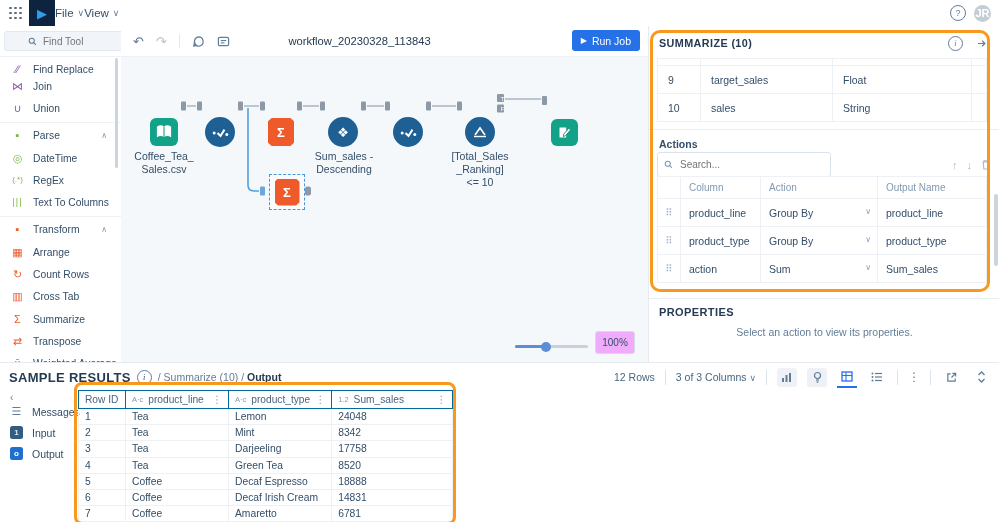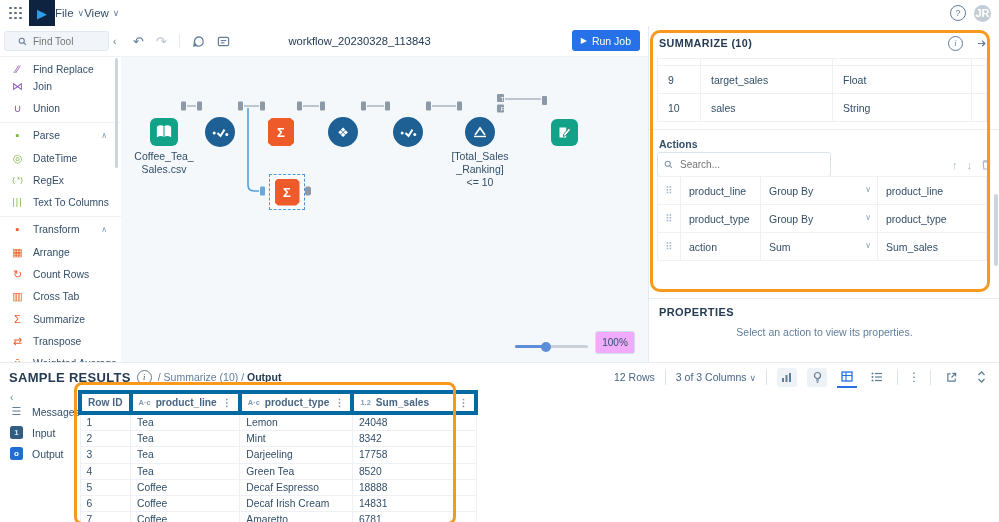--- a/index.html
+++ b/index.html
@@ -17,21 +17,21 @@
   .chev{font-size:9px;color:#627d98;}
   .topbar-right{margin-left:auto;display:flex;align-items:center;gap:8px;margin-right:8px;}
   .circ-q{width:14px;height:14px;border:1.2px solid #627d98;border-radius:50%;display:flex;align-items:center;
           justify-content:center;font-size:9px;color:#627d98;}
   .avatar{width:17px;height:17px;border-radius:50%;background:#c3cdd6;color:#fff;font-size:11px;
           display:flex;align-items:center;justify-content:center;font-weight:bold;}
   
   .toolbox{left:0;top:26px;width:121px;height:336px;background:#fff;border-right:1px solid #e6ebf1;}
   .tb-search-row{display:flex;align-items:center;height:30px;border-bottom:1px solid #eef2f6;padding:0 4px;}
   .tb-search{flex:1;display:flex;align-items:center;gap:4px;background:#f1f4f8;border:1px solid #e3e9f0;
-             border-radius:3px;height:18px;padding:0 13px;}
+             border-radius:3px;height:18px;padding:0 23px;}
   .tb-search input{border:none;background:transparent;outline:none;width:60px;font-size:10px;color:#334e68;
                    font-family:"Liberation Sans",sans-serif;}
   .tb-collapse{color:#627d98;font-size:10px;padding:0 4px;}
   .tb-items{position:relative;}
   .tb-item{display:flex;align-items:center;height:22.3px;padding-left:11px;gap:9px;}
   .tb-item .ticon{width:13px;text-align:center;font-size:11px;line-height:1;}
   .tb-item .tlabel{font-size:10.3px;color:#334e68;white-space:nowrap;}
   .tb-item .cat-chev{margin-left:auto;margin-right:14px;color:#829ab1;font-size:8px;}
   .purple{color:#8d57b0;} .green{color:#7cb342;} .orange{color:#ef5a2a;}
   .tb-divider{height:1px;background:#eef2f6;margin:2px 0;}
@@ -110,21 +110,21 @@
   .results-body{left:0;top:390px;width:999px;height:132px;background:#fff;}
   .rnav{position:absolute;left:0;top:0;width:76px;height:132px;}
   .rnav-collapse{position:absolute;left:10px;top:2px;color:#627d98;font-size:10px;}
   .rnav-item{position:absolute;left:10px;display:flex;align-items:center;gap:9px;font-size:10.5px;color:#334e68;}
   .rnav-ic{width:13px;height:13px;display:flex;align-items:center;justify-content:center;border-radius:2.5px;
            font-size:8px;line-height:1;}
   .rnav-ic.msg{color:#627d98;font-size:11px;}
   .rnav-ic.inp{background:#335c81;color:#dbe7f2;font-weight:bold;}
   .rnav-ic.out{background:#1f6fd0;color:#fff;font-weight:bold;}
   .rtable{position:absolute;left:78px;top:0;border-collapse:collapse;font-size:10.3px;}
-  .rtable th{font-weight:bold;color:#486581;text-align:left;border:4px solid #0369a1;height:17px;padding:0 6px;
+  .rtable th{font-weight:normal;color:#486581;text-align:left;border:1px solid #0369a1;height:17px;padding:0 6px;
              font-size:10.2px;white-space:nowrap;margin-top:20px;}
   .rtable td{border:1px solid #edf1f5;height:15.2px;padding:0 6px;color:#334e68;white-space:nowrap;}
   .rtable .c0{width:34px;}
   .rtable .c1{width:90px;}
   .rtable .c2{width:88px;}
   .rtable .c3{width:108px;}
   .th-flex{display:flex;align-items:center;gap:5px;}
   .type-ic{color:#829ab1;font-size:7.5px;letter-spacing:0;line-height:1;}
   .th-kebab{margin-left:auto;color:#829ab1;font-size:10px;}
   
@@ -317,20 +317,24 @@
       </svg>
     </div>
 
     <div class="node n-banner" style="left:147px;top:92px;">
       <span>Σ</span>
     </div>
 
     <div class="node n-circle" style="left:207px;top:91px;">
       <span style="color:#fff;font-size:13px;">❖</span>
     </div>
+    <div class="n-label" style="left:178px;top:124px;width:90px;">
+      <div>Sum_sales -</div>
+        <div>Descending</div>
+    </div>
 
     <div class="node n-circle" style="left:272px;top:91px;">
       <svg width="17" height="13" viewBox="0 0 17 13">
         <circle cx="2.2" cy="7" r="1.5" fill="#fff"></circle>
           <path d="M5.5 7 l3 3 L12.5 3.6" stroke="#fff" stroke-width="2" fill="none"></path>
           <circle cx="14.8" cy="8.4" r="1.5" fill="#fff"></circle>
       </svg>
     </div>
 
     <div class="node n-circle" style="left:344px;top:91px;">
@@ -415,20 +419,26 @@
         <span>↑</span>
         <span>↓</span>
         <svg width="10" height="11" viewBox="0 0 10 11">
           <path d="M1.5 3 h7 M3 3 V1.8 h4 V3 M2.3 3 l.5 7 h4.4 l.5-7" fill="none" stroke="#a9b8c6" stroke-width="1.1"></path>
         </svg>
       </div>
     </div>
 
     <table class="act-table">
       <tbody>
+          <tr>
+        <th class="drag"></th>
+        <th>Column</th>
+        <th class="action">Action</th>
+        <th class="outname">Output Name</th>
+      </tr>
       <tr>
         <td class="drag">⠿</td>
         <td>product_line</td>
         <td class="action"><span>Group By</span><span class="dd-chev">∨</span></td>
         <td class="outname">product_line</td>
       </tr>
       <tr>
         <td class="drag">⠿</td>
         <td>product_type</td>
         <td class="action"><span>Group By</span><span class="dd-chev">∨</span></td>

